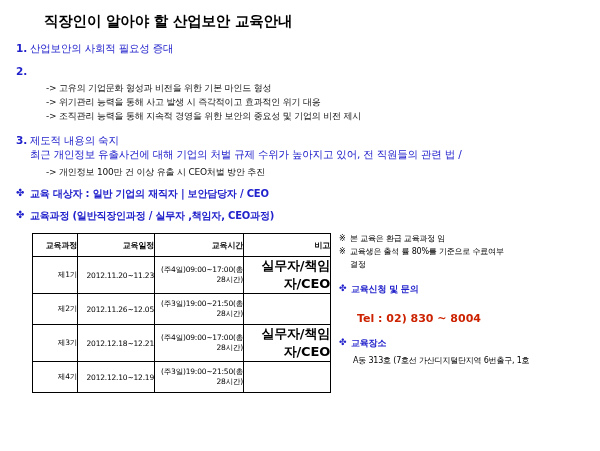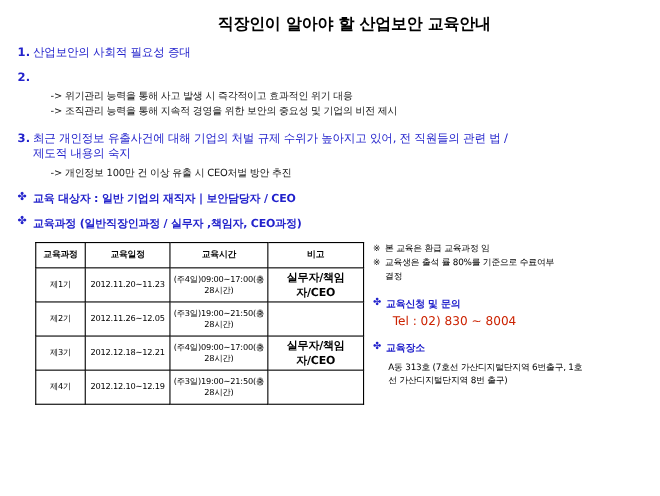--- a/index.html
+++ b/index.html
@@ -16,21 +16,21 @@
     position: relative;
   }
   .page {
     position: relative;
     width: 600px;
     height: 451px;
     box-sizing: border-box;
     padding: 0;
   }
   .title {
-    text-align: center;
+    text-align: left;
     font-size: 14.5px;
     font-weight: bold;
     color: #000000;
     margin: 12px 0 10px 0;
     letter-spacing: -0.2px;
     padding-left: 44px;
   }
   .body-area {
     padding: 0 14px 0 16px;
   }
@@ -90,39 +90,39 @@
     box-sizing: border-box;
   }
   table {
     border-collapse: collapse;
     width: 294px;
     table-layout: fixed;
   }
   td, th {
     border: 1px solid #000000;
     font-size: 7.5px;
-    text-align: center;
+    text-align: right;
     padding: 0;
     height: 30px;
     letter-spacing: -0.2px;
     color: #000000;
     font-weight: normal;
   }
   th {
     font-weight: bold;
     height: 22px;
     font-size: 8px;
   }
   .col1 { width: 44px; }
   .col2 { width: 76px; }
   .col3 { width: 88px; }
   .col4 { width: 86px; }
   .note-cell {
     font-weight: bold;
-    font-size: 10px;
+    font-size: 13px;
   }
   .right-col {
     flex: 1;
     padding-left: 8px;
     padding-right: 4px;
     box-sizing: border-box;
   }
   .note-row {
     display: flex;
     align-items: flex-start;
@@ -149,23 +149,23 @@
     font-weight: bold;
     color: #2222cc;
     letter-spacing: -0.2px;
   }
   .sect-ico {
     flex: 0 0 12px;
     color: #2222cc;
   }
   .tel {
     color: #cc2200;
-    font-weight: normal;
+    font-weight: bold;
     font-size: 11px;
-    margin: 2px 0 0 18px;
+    margin: 16px 0 0 18px;
     letter-spacing: 0px;
   }
   .addr {
     font-size: 8px;
     line-height: 1.5;
     margin: 5px 0 0 14px;
     letter-spacing: -0.2px;
     color: #000000;
   }
 </style>
@@ -180,29 +180,30 @@
 
     <div class="num-item">
       <div class="num-marker">1.</div>
       <div class="num-head">산업보안의 사회적 필요성 증대</div>
     </div>
 
     <div class="num-item">
       <div class="num-marker">2.</div>
     </div>
     <div class="sub-list">
+      <div class="sub-item">-&gt; 고유의 기업문화 형성과 비전을 위한 기본 마인드 형성</div>
       <div class="sub-item">-&gt; 위기관리 능력을 통해 사고 발생 시 즉각적이고 효과적인 위기 대응</div>
       <div class="sub-item">-&gt; 조직관리 능력을 통해 지속적 경영을 위한 보안의 중요성 및 기업의 비전 제시</div>
     </div>
 
     <div class="num-item">
       <div class="num-marker">3.</div>
       <div>
+        <div class="num-head">제도적 내용의 숙지</div>
         <div class="num-head">최근 개인정보 유출사건에 대해 기업의 처벌 규제 수위가 높아지고 있어, 전 직원들의 관련 법 /</div>
-        <div class="num-head">제도적 내용의 숙지</div>
       </div>
     </div>
     <div class="sub-list">
       <div class="sub-item">-&gt; 개인정보 100만 건 이상 유출 시 CEO처벌 방안 추진</div>
     </div>
 
     <div class="cross-line">
       <span class="cross-ico">✤</span>
       <span>교육 대상자 : 일반 기업의 재직자 | 보안담당자 / CEO</span>
     </div>
@@ -268,19 +269,18 @@
           <span>교육신청 및 문의</span>
         </div>
         <div class="tel">Tel : 02) 830 ~ 8004</div>
 
         <div class="sect-head">
           <span class="sect-ico">✤</span>
           <span>교육장소</span>
         </div>
         <div class="addr">
           <div>A동 313호 (7호선 가산디지털단지역 6번출구, 1호</div>
-          <div>선 가산디지털단지역 8번 출구)</div>
         </div>
       </div>
 
     </div>
   </div>
 </div>
 
 </body></html>

